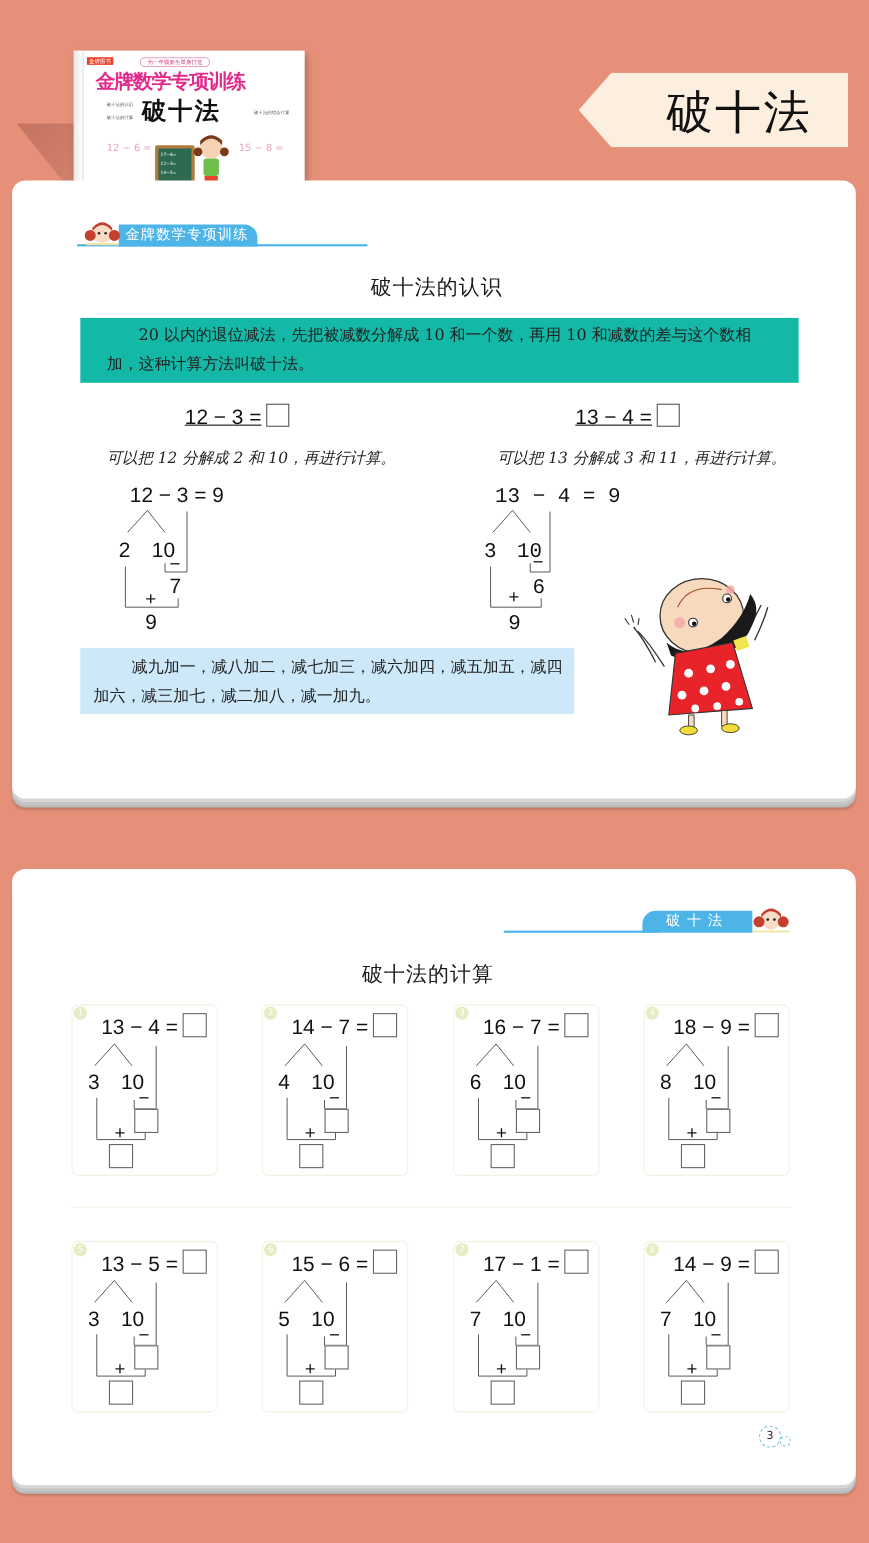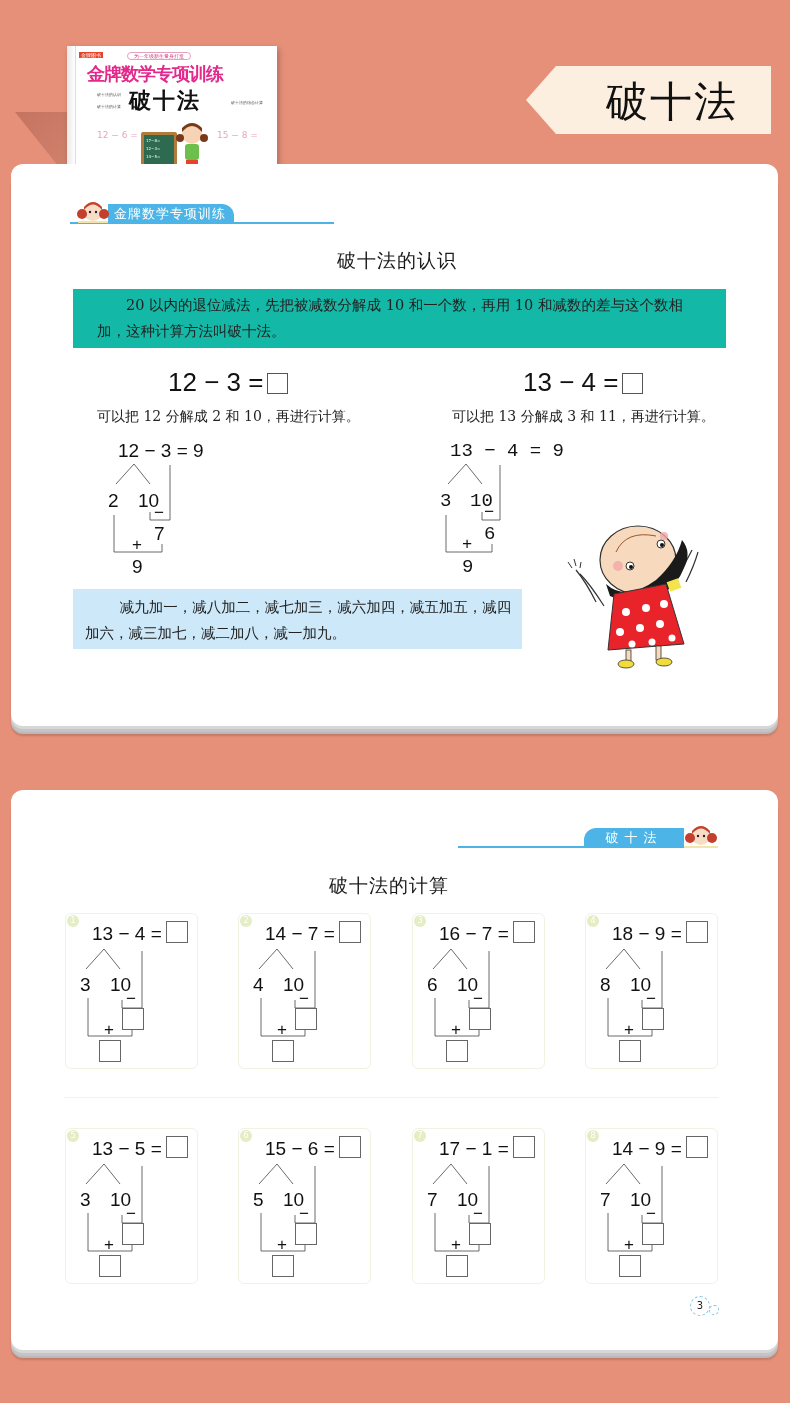--- a/index.html
+++ b/index.html
@@ -99,25 +99,25 @@
     position: absolute; font-size: 19px; color: #1a1a1a; letter-spacing: 1px; white-space: nowrap;
   }
 
   .info-box {
     position: absolute; background: #14b8a6;
     font-family: "DejaVu Serif", serif; font-size: 14.5px; color: #222;
     line-height: 26px; box-sizing: border-box;
   }
   .info-box p { margin: 0; text-indent: 2em; }
 
-  .eq { position: absolute; font-size: 26px; color: #111; white-space: nowrap; font-family: "Liberation Sans", sans-serif; }
+  .eq { position: absolute; font-size: 19px; color: #111; white-space: nowrap; font-family: "Liberation Sans", sans-serif; text-decoration: underline; }
   .eq .box {
     display: inline-block; width: 19px; height: 19px; border: 1px solid #555; vertical-align: -3px; margin-left: 4px; background: #fff;
   }
-  .explain { position: absolute; font-family: "DejaVu Serif", serif; font-size: 14px; color: #222; white-space: nowrap; }
+  .explain { position: absolute; font-family: "DejaVu Serif", serif; font-size: 14px; color: #222; white-space: nowrap; font-style: italic; }
 
   
   .decomp { position: absolute; width: 120px; height: 140px; font-family: "Liberation Sans", sans-serif; color:#111; }
   .decomp .eqline { position: absolute; left: 10px; top: 0; font-size: 19px; white-space: nowrap; }
   .decomp svg { position: absolute; left: 0; top: 0; overflow: visible; }
   .decomp .n { position: absolute; font-size: 19px; }
   .decomp .op { position: absolute; font-size: 17px; }
 
   .rule-box {
     position: absolute; left: 73px; top: 589px; width: 449px; height: 60px;

